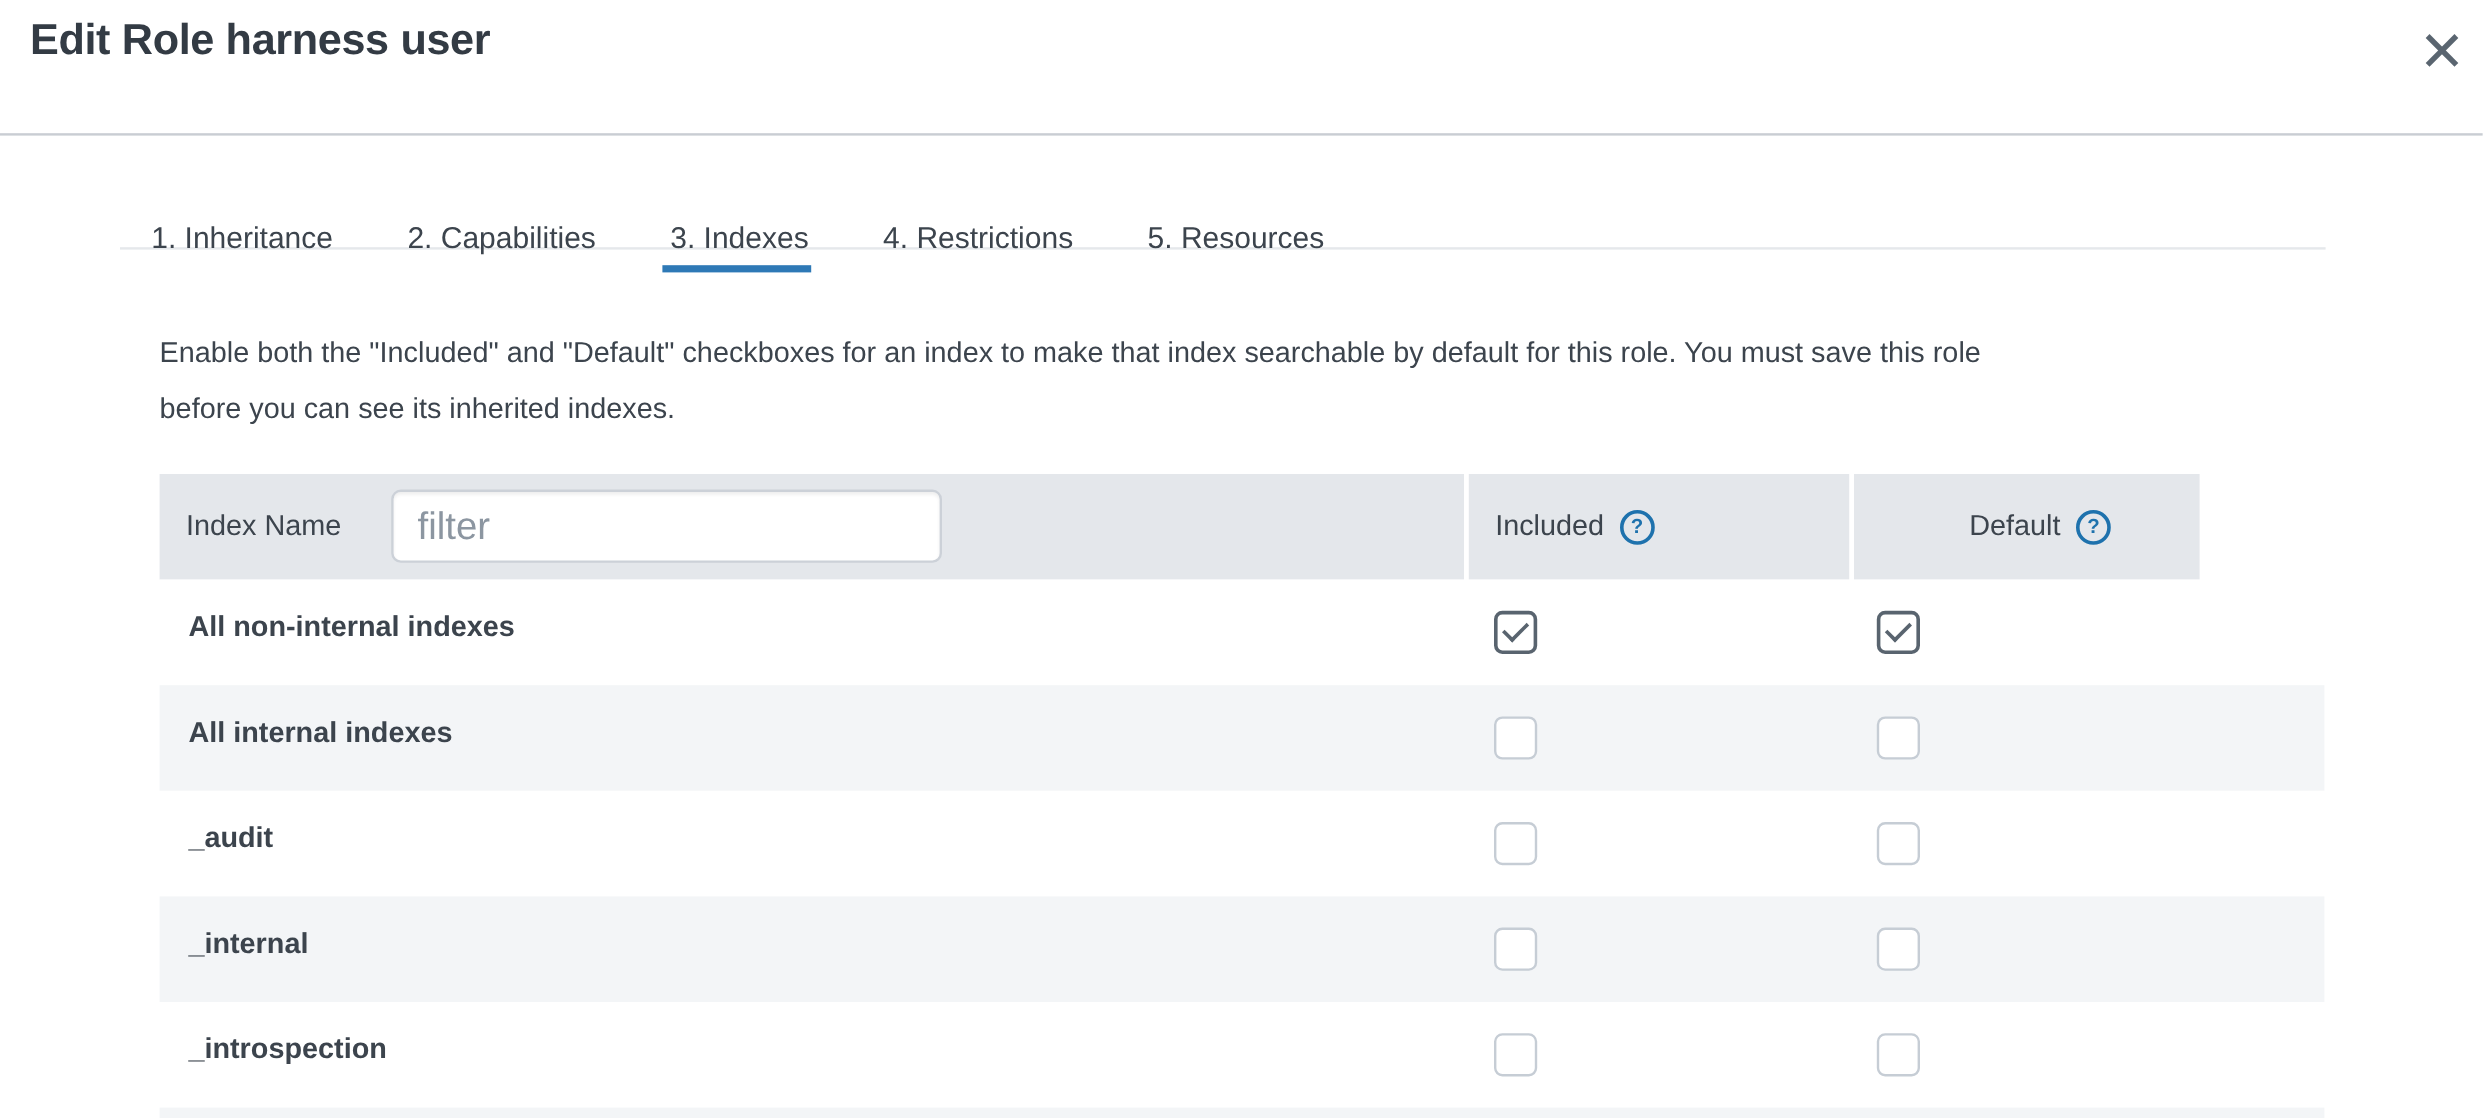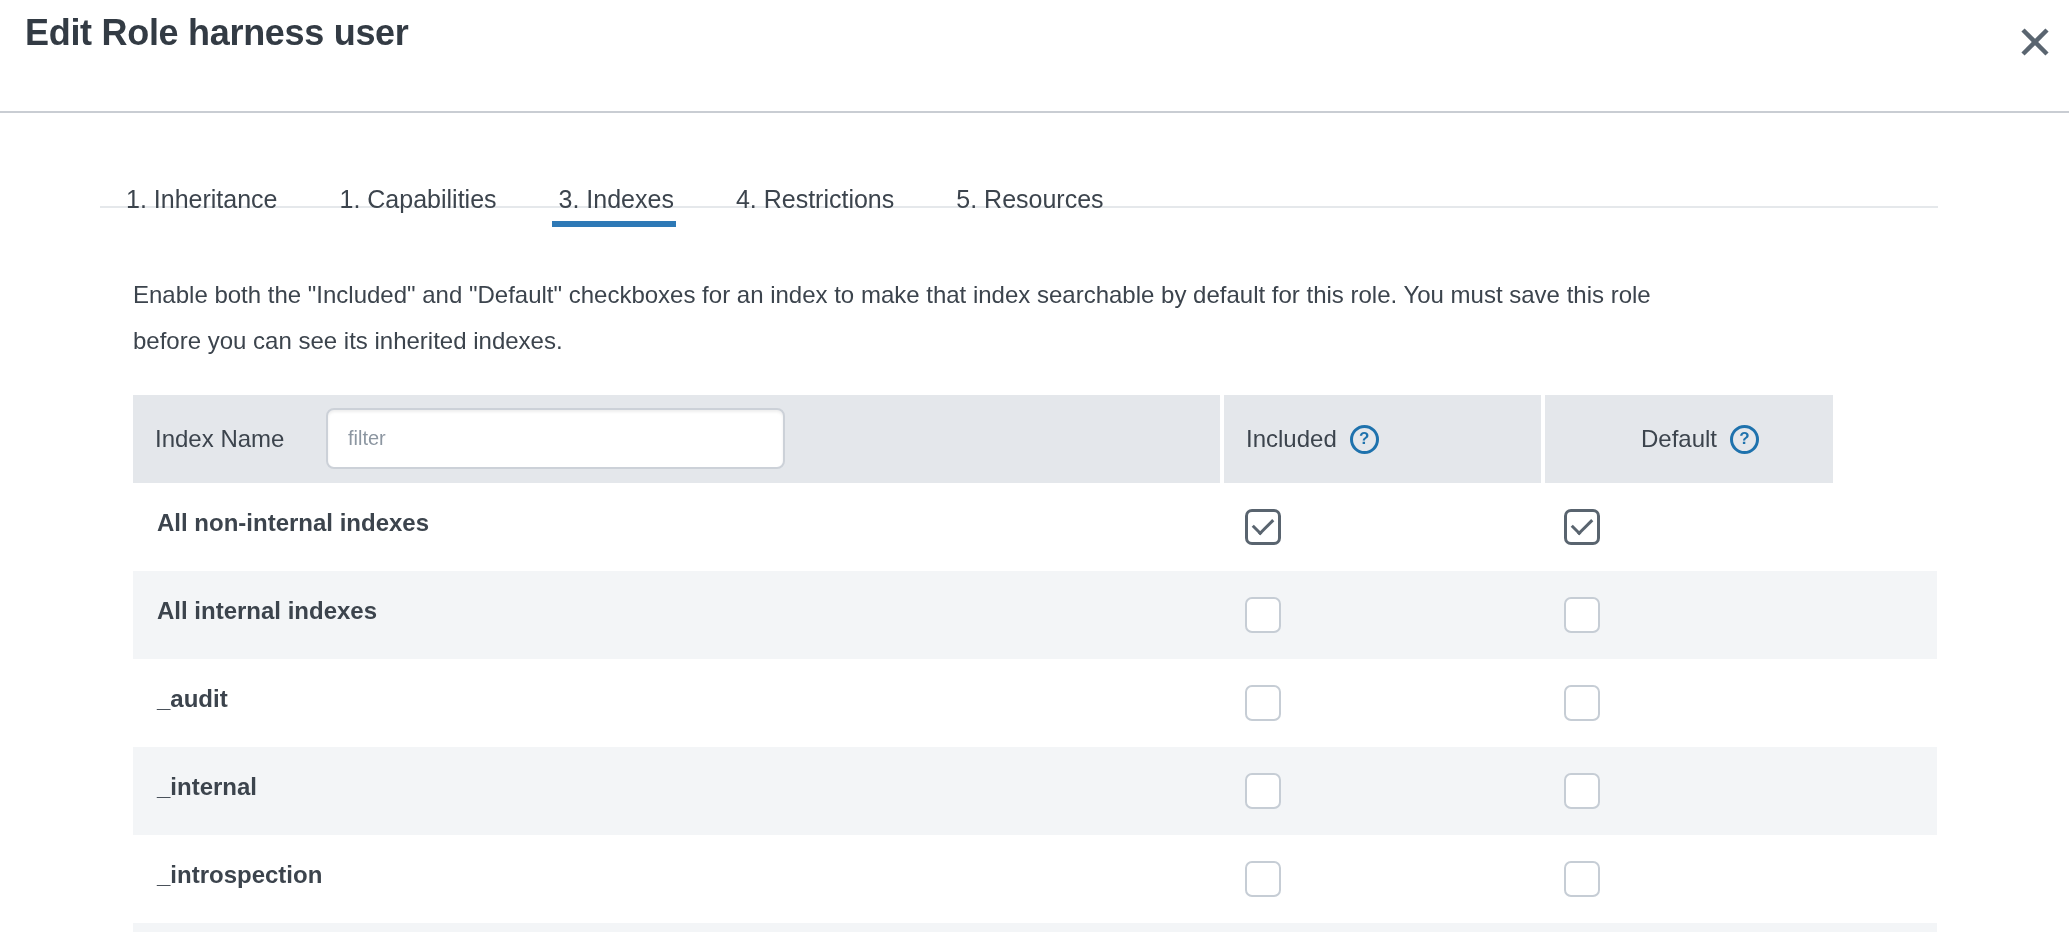--- a/index.html
+++ b/index.html
@@ -57,21 +57,21 @@
   .th-name    { width:1087px; }
   .th-included{ width:317px; }
   .th-default { width:288px;justify-content:center; }
   .th-all     { width:100px; cursor:pointer; }
   .th-label { font-size:24px; color:#3c444d; margin-left:22px; white-space:nowrap; }
 
   .filter-input {
     position:absolute; left:193px; top:13px; width:459px; height:61px;
     border:2px solid #ccd1d8; border-radius:8px; background:#fff;
     box-shadow:inset 0 2px 3px rgba(0,0,0,0.07);
-    font-family:"Liberation Sans", sans-serif; font-size:20px; color:#1d4ed8;
+    font-family:"Liberation Sans", sans-serif; font-size:32px; color:#1d4ed8;
     padding:0 20px; outline:none;
   }
   .filter-input::placeholder { color:#8c96a1; opacity:1; }
 
   .help-icon {
     width:29px; height:29px; border:3px solid #1e72ad; border-radius:50%;
     margin-left:13px; display:flex; align-items:center; justify-content:center;
     font-size:17px; font-weight:bold; color:#1e72ad; cursor:pointer; flex:0 0 auto;
   }
 
@@ -108,21 +108,21 @@
       <line x1="3" y1="3" x2="27" y2="27" stroke="#5a6570" stroke-width="4.5"></line>
       <line x1="27" y1="3" x2="3" y2="27" stroke="#5a6570" stroke-width="4.5"></line>
     </svg>
   </span>
 </div>
 <div class="header-divider"></div>
 
 <div class="tabs-rule"></div>
 <div class="tab-bar">
     <div class="tab">1. Inheritance</div>
-    <div class="tab">1. Capabilities</div>
+    <div class="tab">2. Capabilities</div>
     <div class="tab active">3. Indexes</div>
     <div class="tab">4. Restrictions</div>
     <div class="tab">5. Resources</div>
   </div>
 
 <div class="description">
   <div class="line">Enable both the "Included" and "Default" checkboxes for an index to make that index searchable by default for this role. You must save this role</div>
   <div class="line">before you can see its inherited indexes.</div>
 </div>
 

